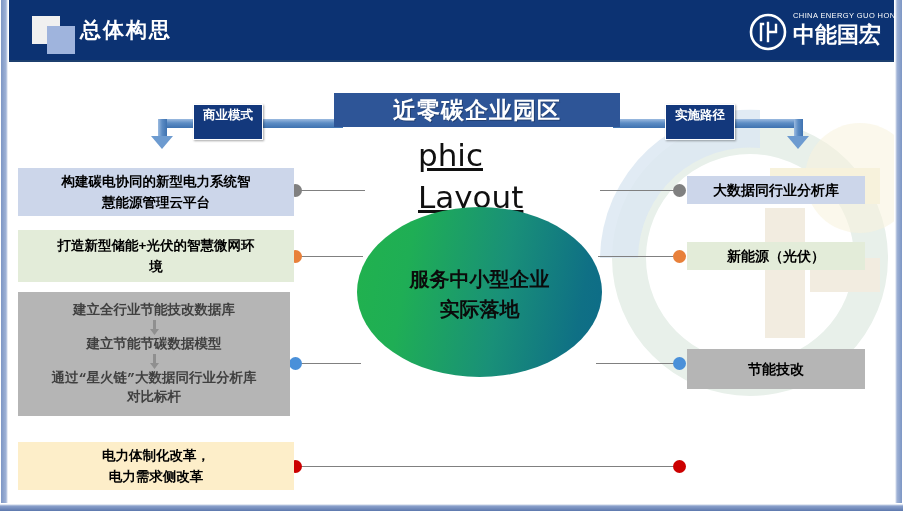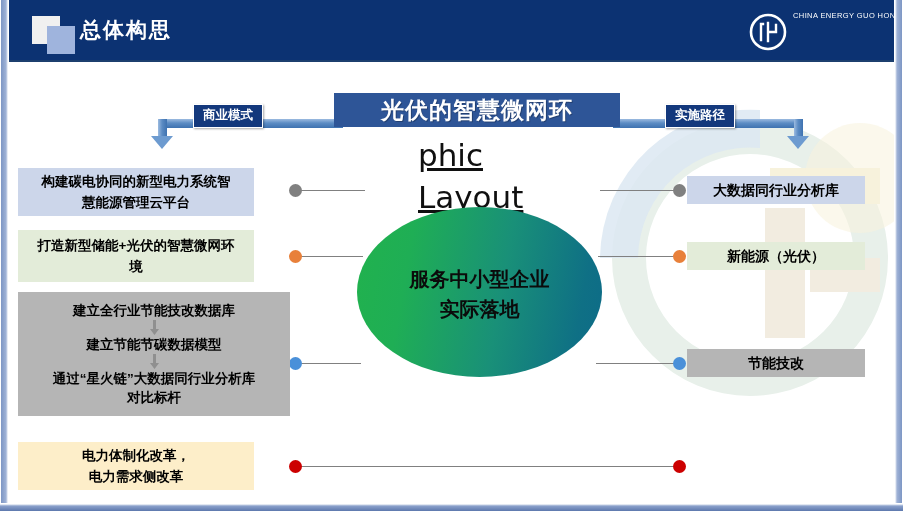--- a/index.html
+++ b/index.html
@@ -94,21 +94,21 @@
     position: absolute; width: 0; height: 0;
     border-left: 11px solid transparent;
     border-right: 11px solid transparent;
     border-top: 13px solid #6d9bd0;
   }
   .tag {
     position: absolute;
     background: #13387c;
     border: 1px solid #ffffff;
     color: #ffffff; font-size: 12.5px; font-weight: bold;
-    padding: 3px 9px 4px; line-height: 15px;
+    padding: 3px 9px 16px; line-height: 15px;
     box-shadow: 1px 1px 2px rgba(0,0,0,0.35);
     white-space: nowrap;
   }
 
   
   .stray-text {
     position: absolute;
     color: #101010; font-size: 31px; line-height: 42px;
     font-family: "DejaVu Sans", sans-serif;
     white-space: pre;
@@ -137,40 +137,40 @@
   
   .box {
     position: absolute;
     display: flex; align-items: center; justify-content: center;
     text-align: center;
     color: #000000; font-weight: bold;
     font-size: 13.5px; line-height: 21px;
     white-space: pre-line;
     padding: 2px 6px;
   }
-  .box.left { width: 236px; left: 18px; }
+  .box.left { width: 276px; left: 18px; }
   .box.right { width: 178px; left: 687px; font-size: 14px; }
 
   .bg-blue  { background: #ccd6ea; }
   .bg-green { background: #e3ecd9; }
   .bg-gray  { background: #b5b5b5; }
   .bg-cream { background: #fdeec9; }
 
   
   .stack {
     position: absolute; left: 18px; top: 292px;
     width: 272px; height: 124px;
     background: #b5b5b5;
     display: flex; flex-direction: column;
     align-items: center; justify-content: center;
     gap: 0px; padding: 4px 6px;
   }
   .stack-line {
-    font-size: 13.5px; font-weight: bold; color: #000000;
-    text-align: center; line-height: 19px; white-space: pre-line;
+    font-size: 13.5px; font-weight: bold; color: #404040;
+    text-align: center; line-height: 19px; white-space: pre-line; font-family: Liberation Mono, monospace;
   }
   .stack-arrow { width: 13px; height: 15px; margin: 0px 0 0px 0; }
 </style>
 </head>
 <body>
 
 <div id="slide">
 
   <div class="watermark">
     <svg width="360" height="300" viewBox="0 0 360 300">
@@ -190,40 +190,41 @@
     <div class="header-title">总体构思</div>
 
     <div class="logo">
       <div class="logo-mark">
         <svg width="38" height="38" viewBox="0 0 38 38">
           <circle cx="19" cy="19" r="17" fill="none" stroke="#ffffff" stroke-width="2.6"></circle>
           <path d="M12 11 v16 M12 11 h2 M19 10 v18 M19 19 h8 M27 19 v-7" fill="none" stroke="#ffffff" stroke-width="2.4" stroke-linecap="square"></path>
         </svg>
       </div>
       <div class="logo-en">CHINA ENERGY GUO HONG</div>
+      <div class="logo-cn">中能国宏</div>
     </div>
   </div>
 
   <div class="frame-inner-line"></div>
   <div class="frame-left"></div>
   <div class="frame-right"></div>
   <div class="frame-bottom"></div>
 
   <div class="banner-bar" style="left:158px; top:119px; width:185px;"></div>
   <div class="banner-stub" style="left:158px; top:119px; height:18px;"></div>
   <div class="banner-head" style="left:151px; top:136px;"></div>
 
   <div class="banner-bar" style="left:613px; top:119px; width:190px;"></div>
   <div class="banner-stub" style="left:794px; top:119px; height:18px;"></div>
   <div class="banner-head" style="left:787px; top:136px;"></div>
 
   <div class="tag" style="left:193px; top:104px;">商业模式</div>
   <div class="tag" style="left:665px; top:104px;">实施路径</div>
 
-  <div class="center-title">光伏的智慧微网环</div>
+  <div class="center-title">近零碳企业园区</div>
 
   <div class="stray-text" style="left:418px; top:134px;">phic
 Layout</div>
 
   <div class="conn-line" style="left:295px; top:190px; width:70px;"></div>
   <div class="conn-line" style="left:295px; top:256px; width:68px;"></div>
   <div class="conn-line" style="left:295px; top:363px; width:66px;"></div>
   <div class="conn-line" style="left:295px; top:466px; width:390px;"></div>
 
   <div class="conn-line" style="left:600px; top:190px; width:85px;"></div>
@@ -265,15 +266,15 @@
     </div>
     <div class="stack-line">通过“星火链”大数据同行业分析库
 对比标杆</div>
   </div>
 
   <div class="box left bg-cream" style="top:442px; height:48px;">电力体制化改革，
 电力需求侧改革</div>
 
   <div class="box right bg-blue" style="top:176px; height:28px;">大数据同行业分析库</div>
   <div class="box right bg-green" style="top:242px; height:28px;">新能源（光伏）</div>
-  <div class="box right bg-gray" style="top:349px; height:28px;">节能技改</div>
+  <div class="box right bg-gray" style="top:349px; height:40px;">节能技改</div>
 
 </div>
 
 </body></html>

